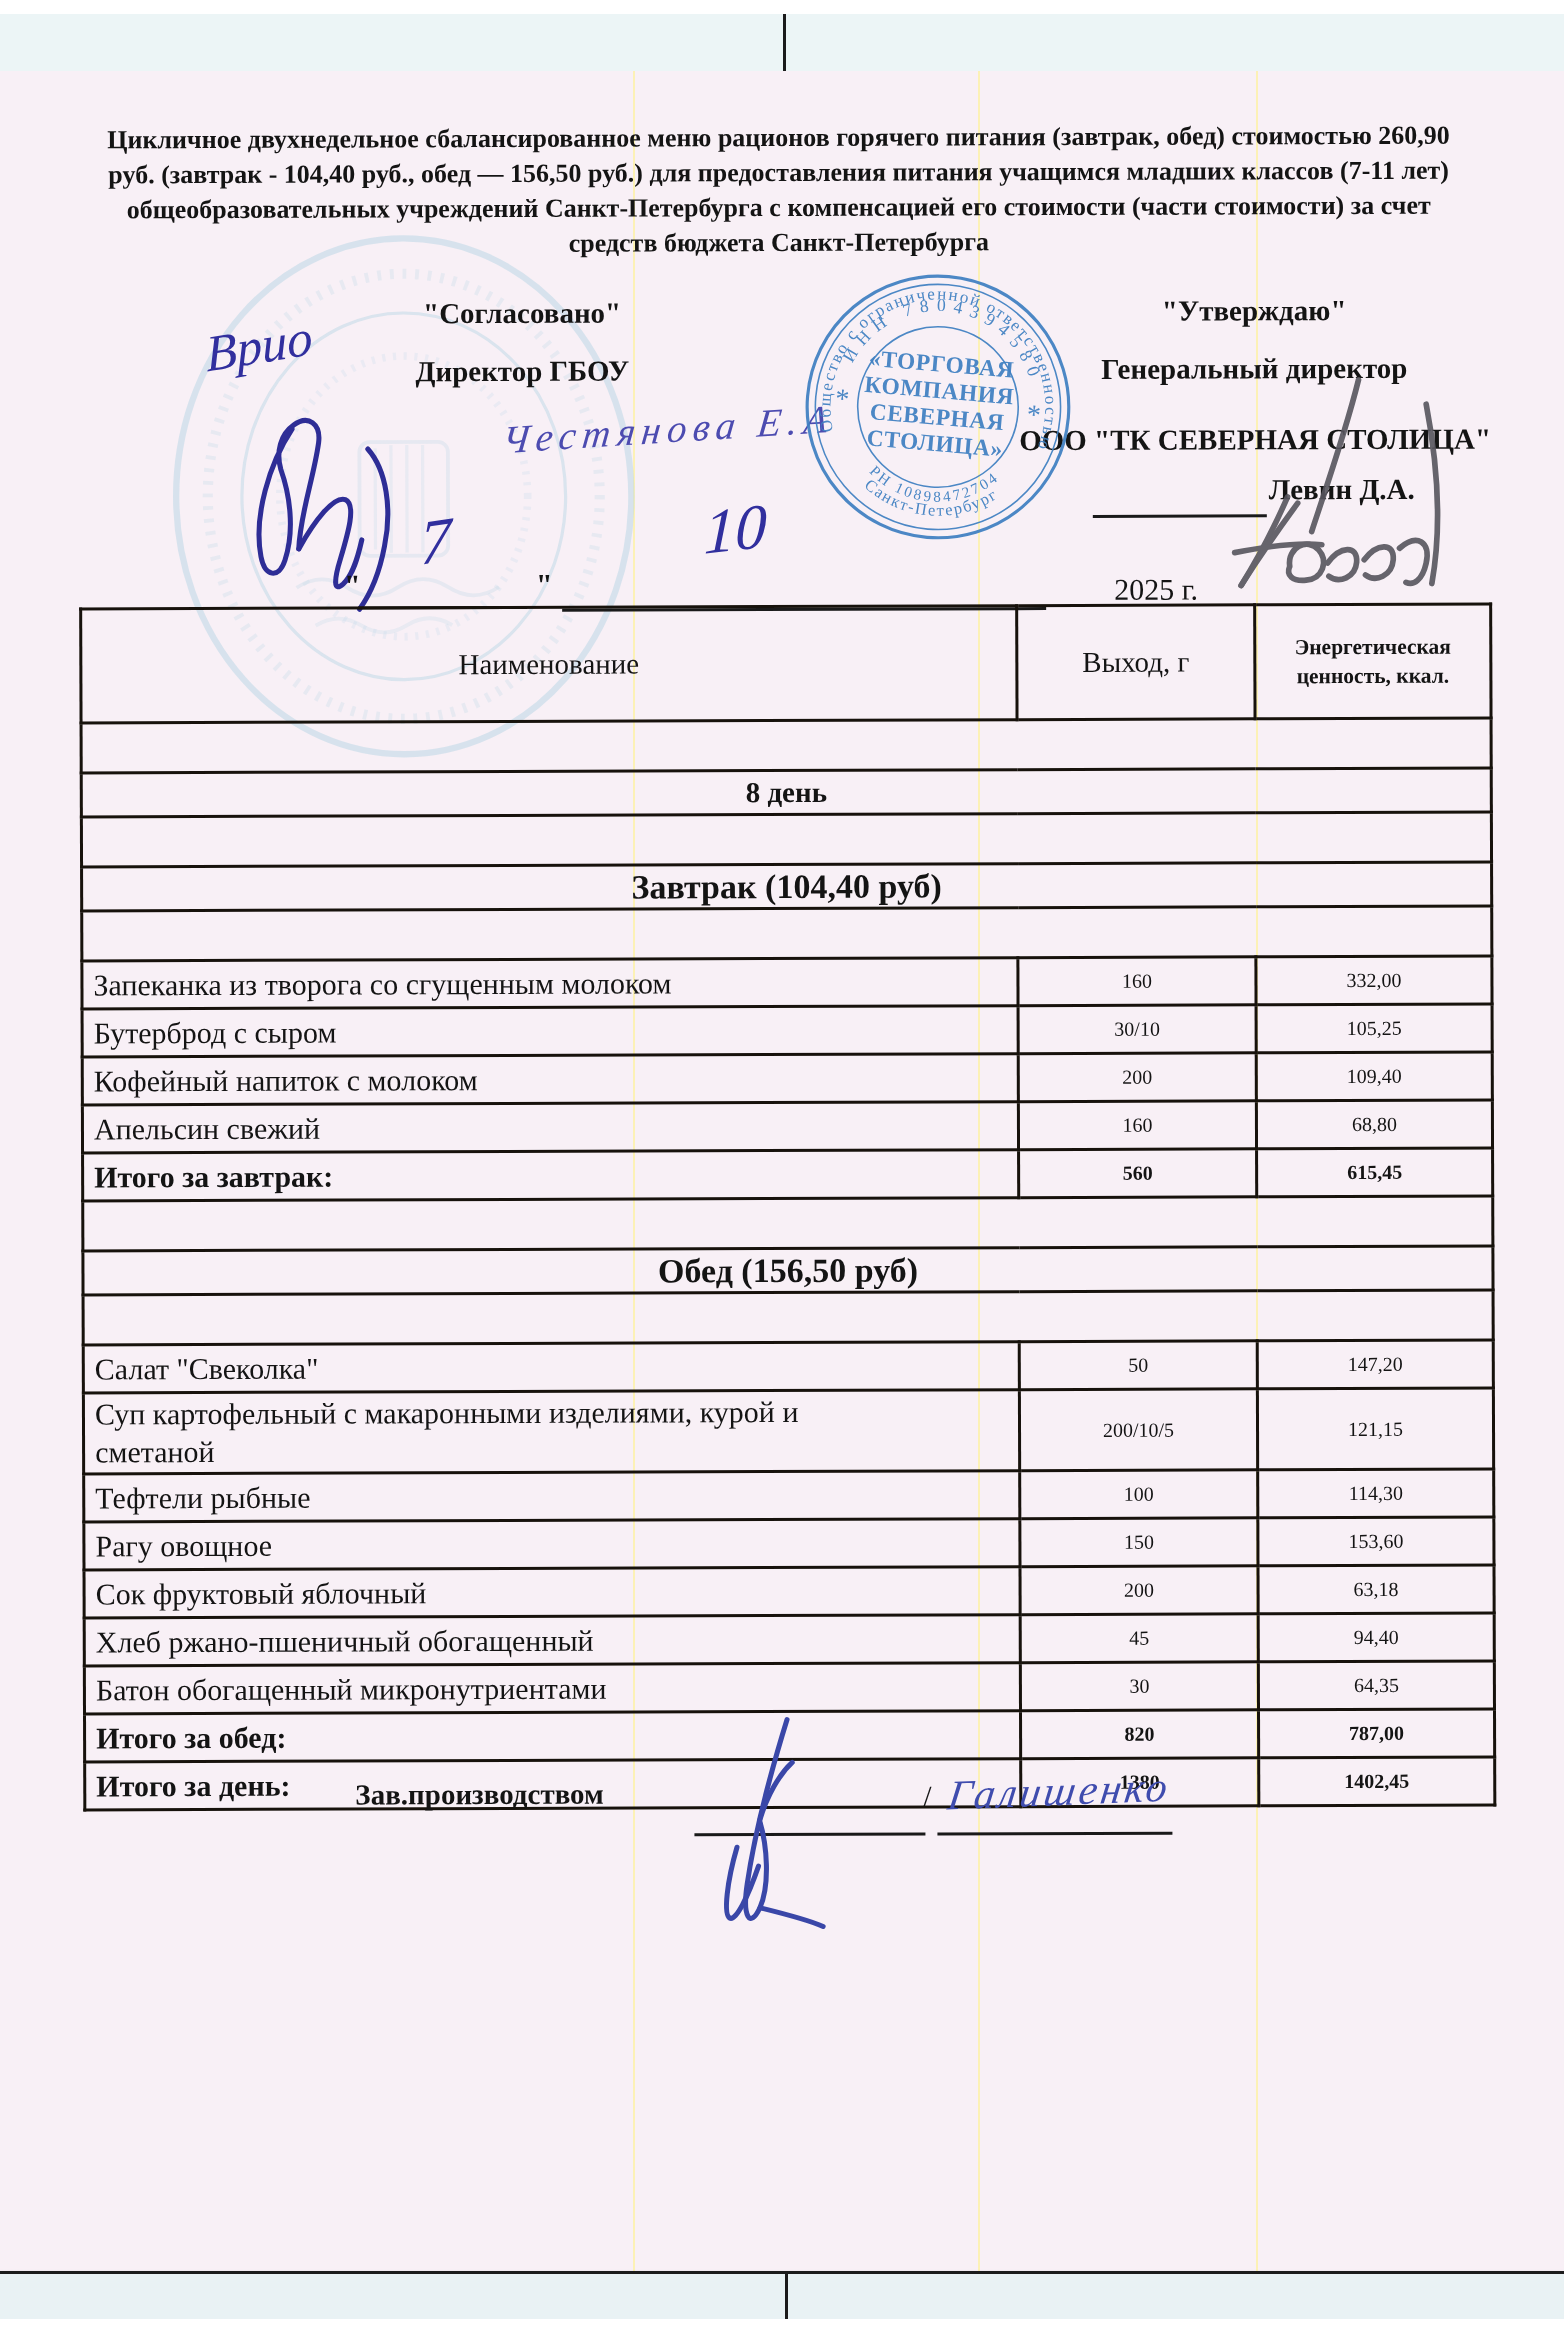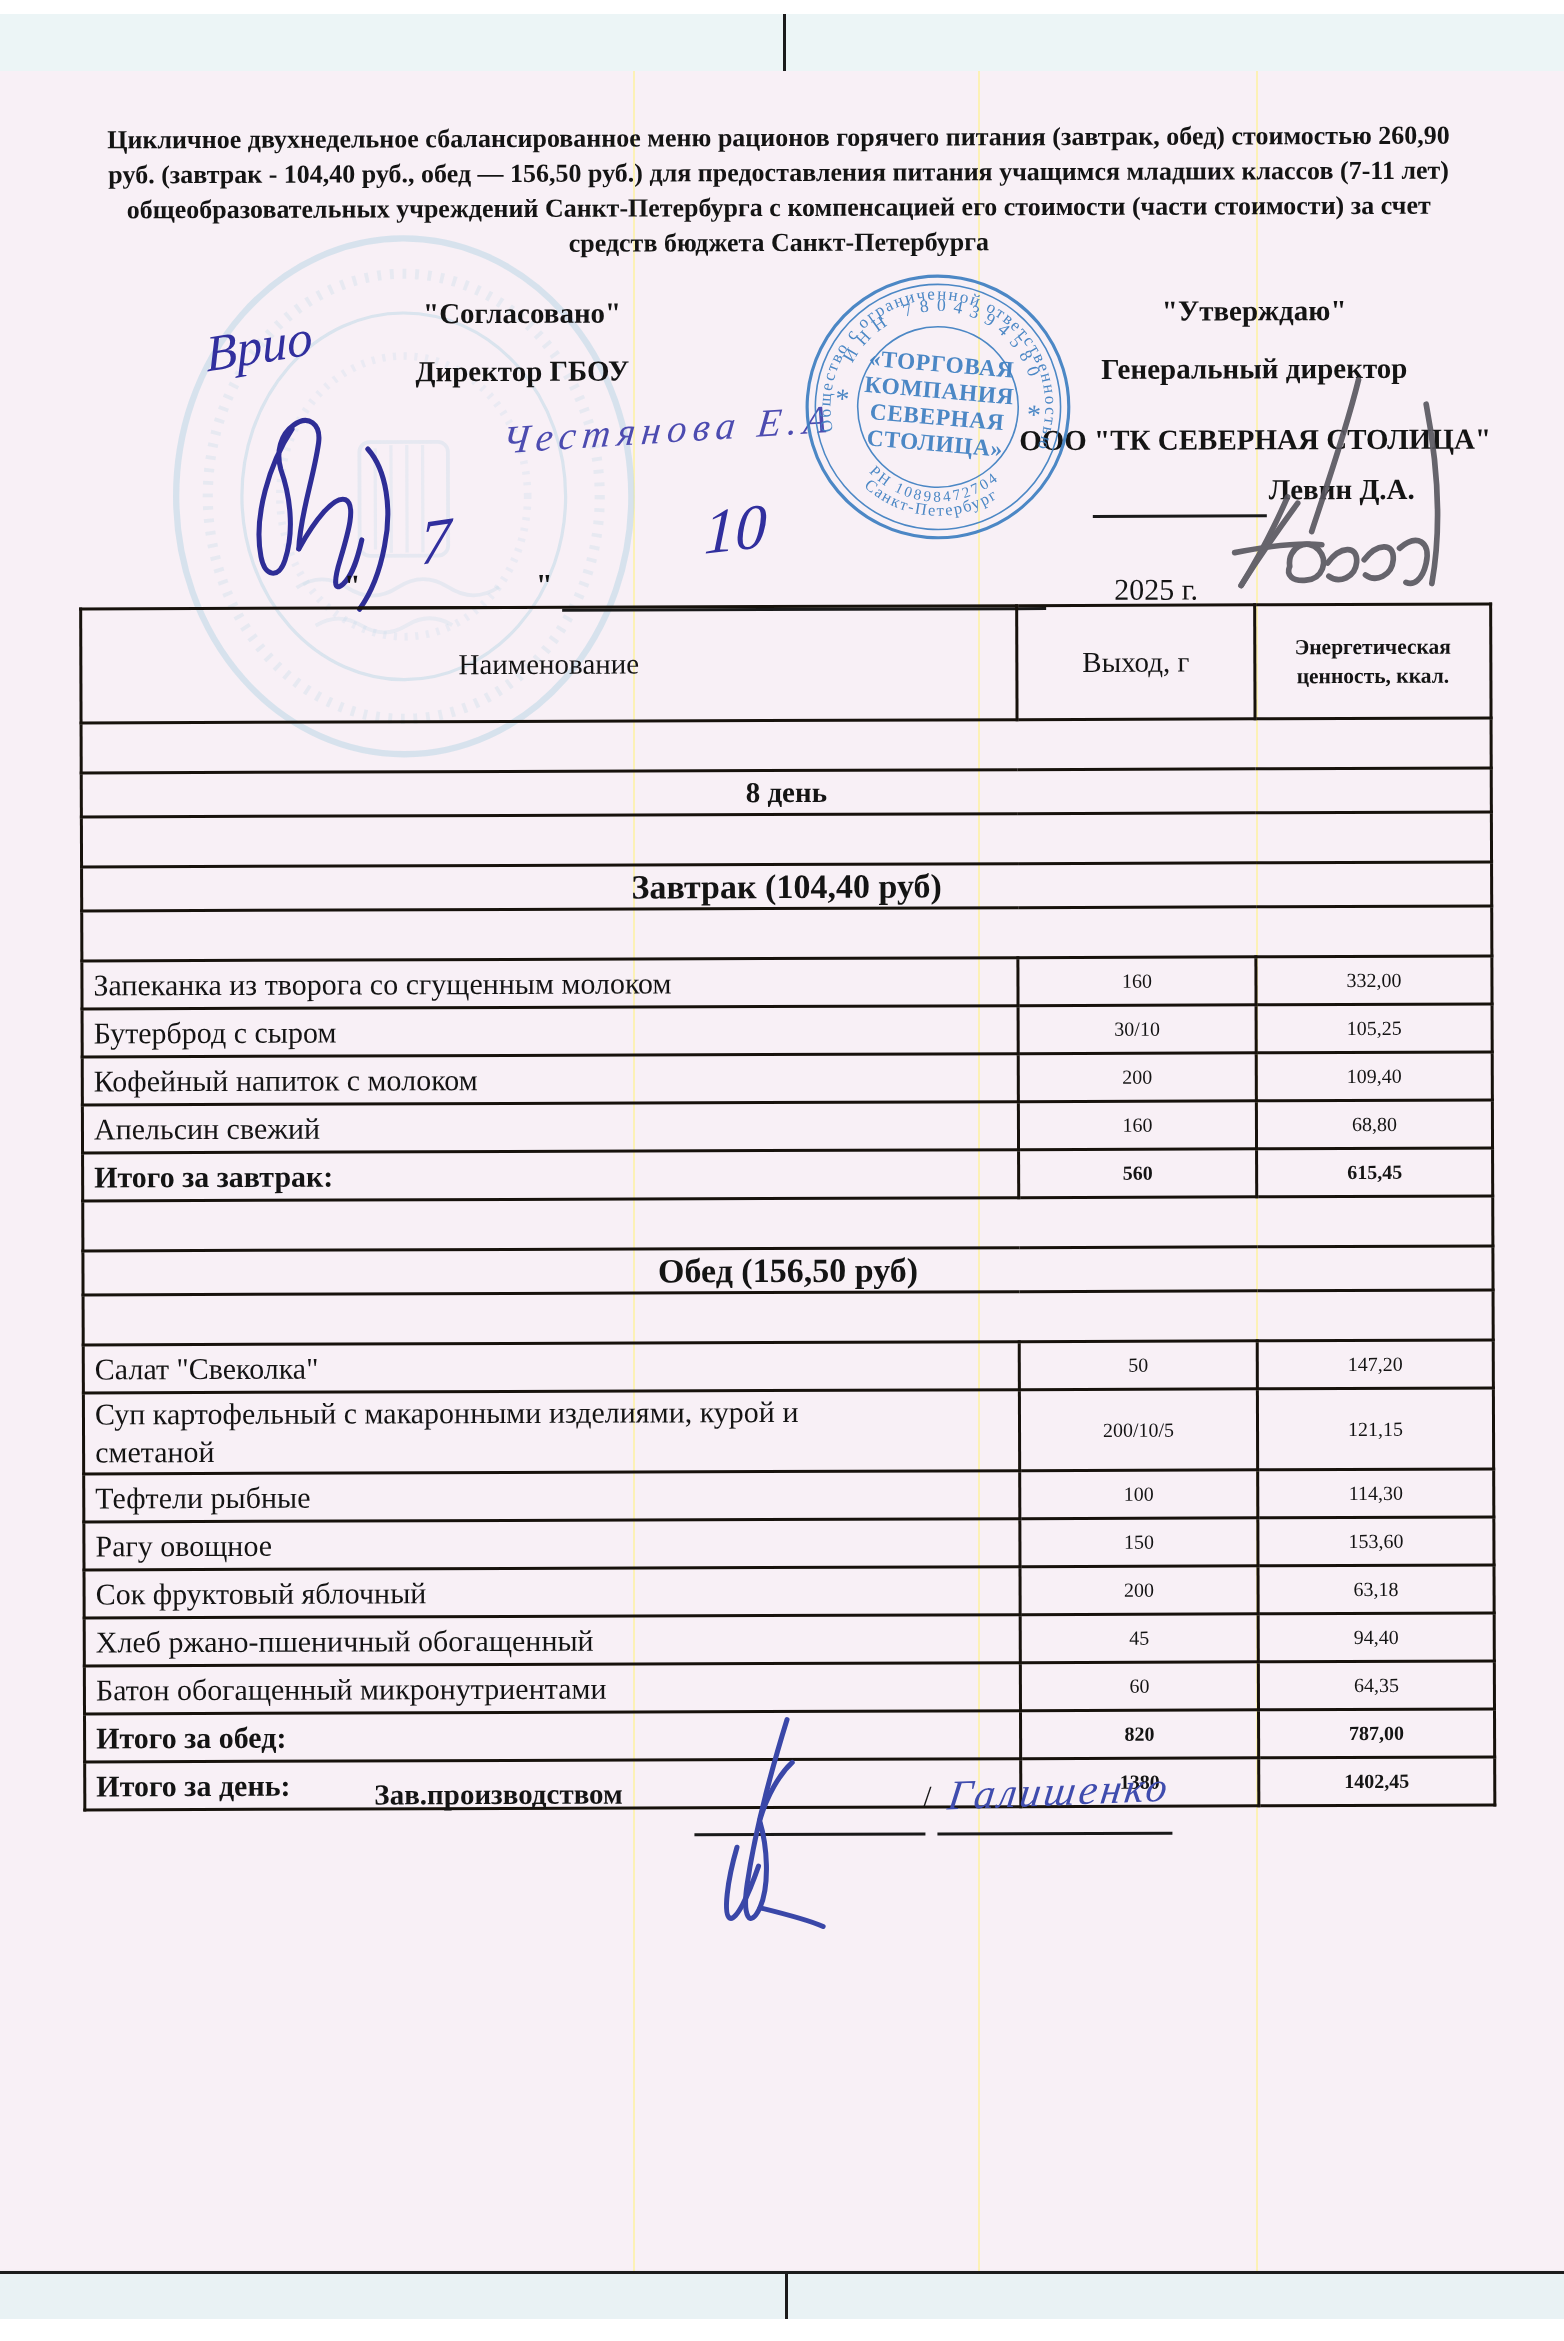--- a/index.html
+++ b/index.html
@@ -237,37 +237,37 @@
           <td class="num">200</td>
           <td class="num">63,18</td>
         </tr>
         <tr class="item">
           <td class="name"><span>Хлеб ржано-пшеничный обогащенный</span></td>
           <td class="num">45</td>
           <td class="num">94,40</td>
         </tr>
         <tr class="item">
           <td class="name"><span>Батон обогащенный микронутриентами</span></td>
-          <td class="num">60</td>
+          <td class="num">30</td>
           <td class="num">64,35</td>
         </tr>
         <tr class="total">
           <td class="name"><span>Итого за обед:</span></td>
           <td class="num">820</td>
           <td class="num">787,00</td>
         </tr>
         <tr class="total">
           <td class="name"><span>Итого за день:</span></td>
           <td class="num">1380</td>
           <td class="num">1402,45</td>
         </tr>
       </tbody>
   </table>
 
-  <div class="abs footer-label" style="left:372px;top:1777px">Зав.производством</div>
+  <div class="abs footer-label" style="left:353px;top:1777px">Зав.производством</div>
   <div class="abs uline" style="left:692px;top:1833px;width:231px"></div>
   <div class="abs slash" style="left:921px;top:1780px">/</div>
   <div class="abs uline" style="left:935px;top:1833px;width:235px"></div>
   <div class="abs hw" style="left:946px;top:1768px;font-size:42px;color:#3f4cae;letter-spacing:3.2px;transform:rotate(-2deg) skewX(-10deg)">Галишенко</div>
 
   <svg class="abs" style="left:708px;top:1713px" width="202" height="253" viewBox="0 0 320 400">
     <g fill="none" stroke="#3a47a8" stroke-width="8" stroke-linecap="round">
       <path d="M 122 10 C 97 90 70 190 58 270 C 50 322 62 342 78 308 C 94 272 90 210 78 170"></path>
       <path d="M 42 212 C 26 266 20 318 30 324 C 40 330 60 288 76 242"></path>
       <path d="M 78 170 C 90 130 110 96 130 78"></path>

